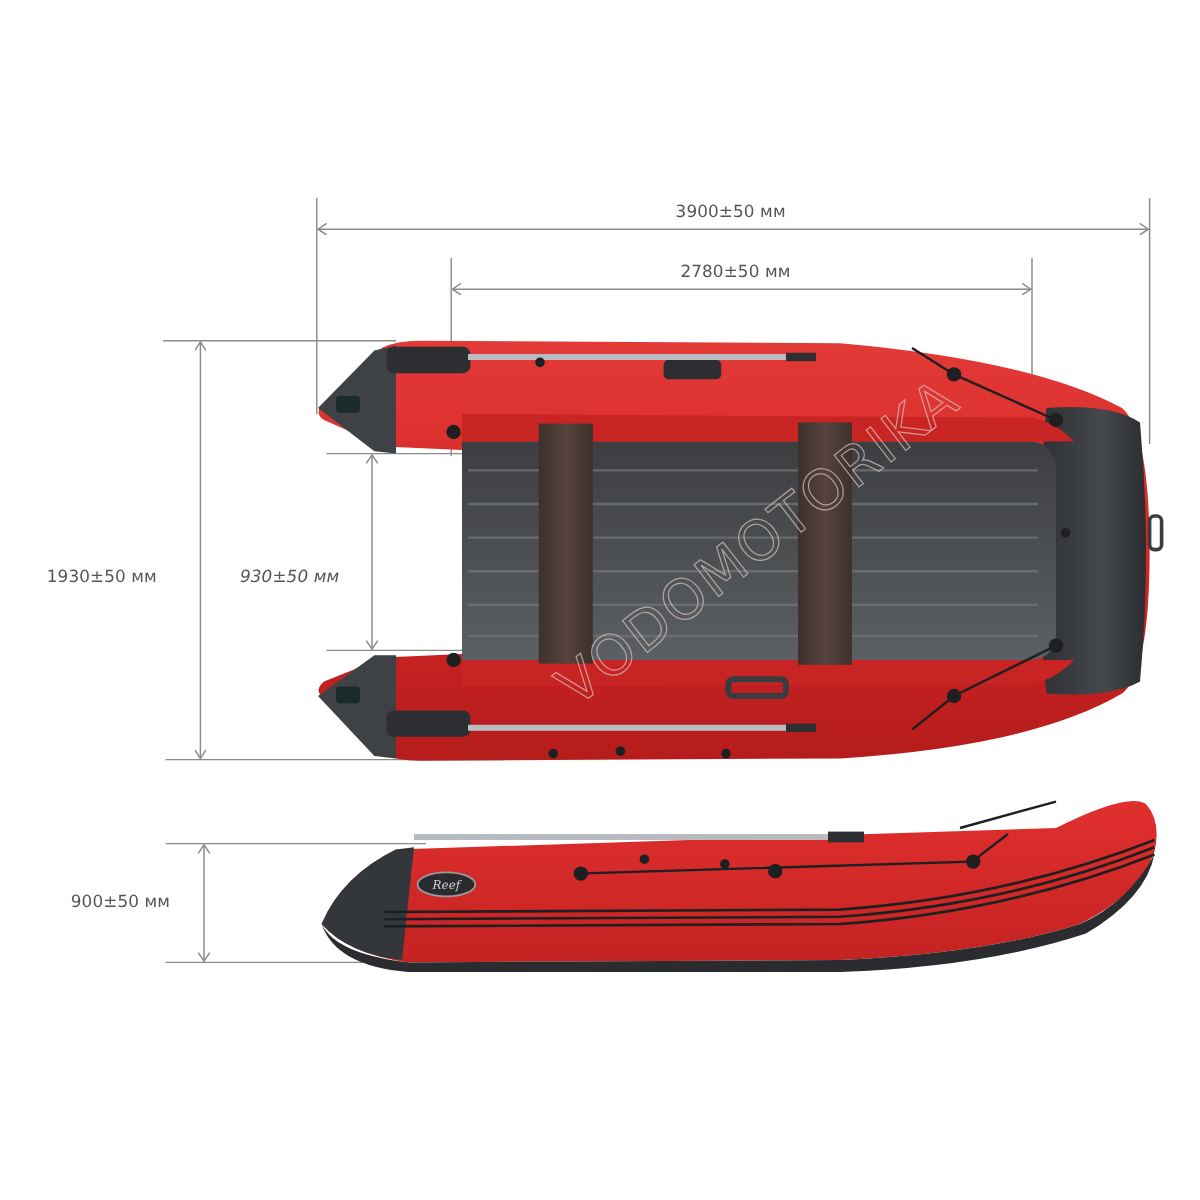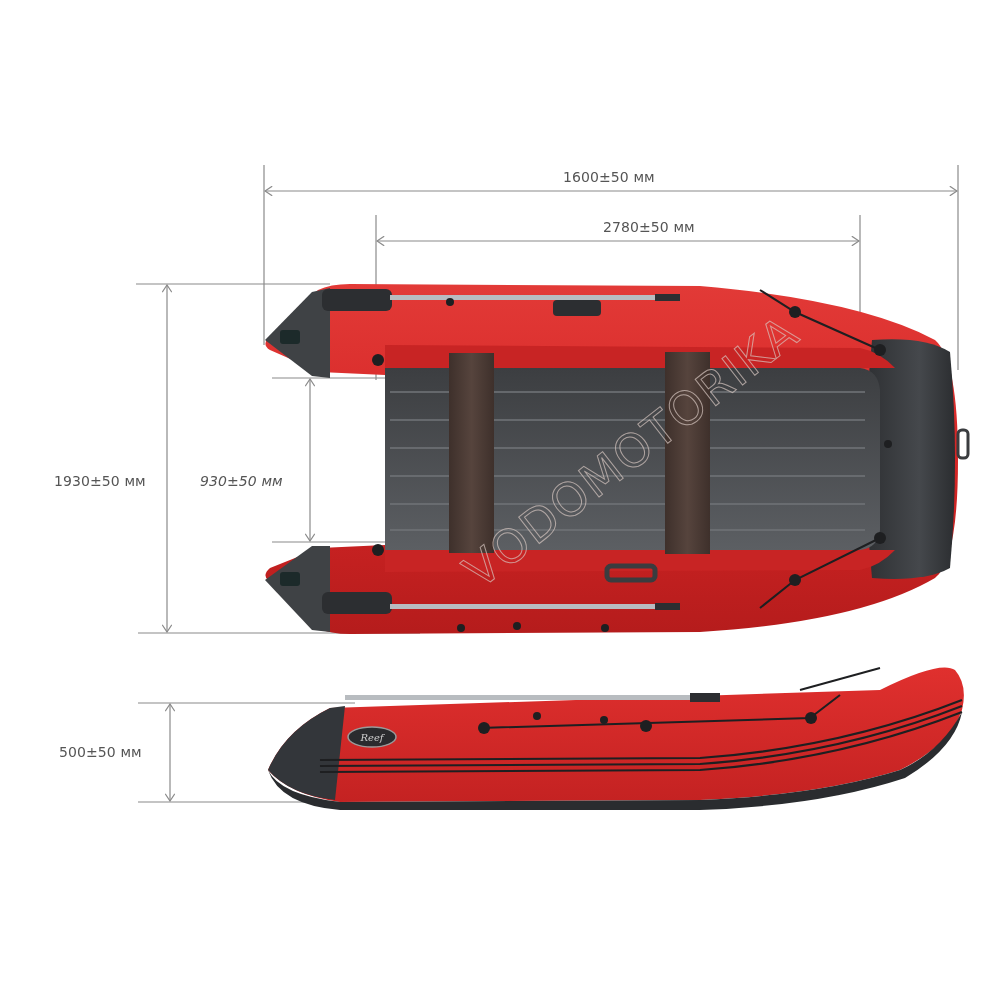--- a/index.html
+++ b/index.html
@@ -154,19 +154,19 @@
           <circle cx="646" cy="726" r="6"></circle>
       <circle cx="811" cy="718" r="6"></circle>
           <circle cx="537" cy="716" r="4"></circle>
       <circle cx="604" cy="720" r="4"></circle>
     </g>
     <ellipse cx="372" cy="737" rx="24" ry="10" fill="#2a2b2e" stroke="#9a9a9a" stroke-width="1.5"></ellipse>
     <text x="372" y="741" text-anchor="middle" font-family="DejaVu Serif, serif" font-style="italic" font-size="10" fill="#d0d0d0">Reef</text>
   </g>
 </svg>
 
-<div class="dim-label" style="left:563px; top:169px;">1600±50 мм</div>
-<div class="dim-label" style="left:567px; top:219px;margin-left:36px;">2780±50 мм</div>
-<div class="dim-label" style="left:54px; top:473px;">1930±50 мм</div>
+<div class="dim-label" style="left:563px; top:169px;">3900±50 мм</div>
+<div class="dim-label" style="left:567px; top:219px;">2780±50 мм</div>
+<div class="dim-label" style="left:39px; top:473px;">1930±50 мм</div>
 <div class="dim-label" style="left:200px; top:473px;font-style:italic;">930±50 мм</div>
-<div class="dim-label" style="left:59px; top:744px;">500±50 мм</div>
+<div class="dim-label" style="left:59px; top:744px;">900±50 мм</div>
 
 </div>
 
 </body></html>

